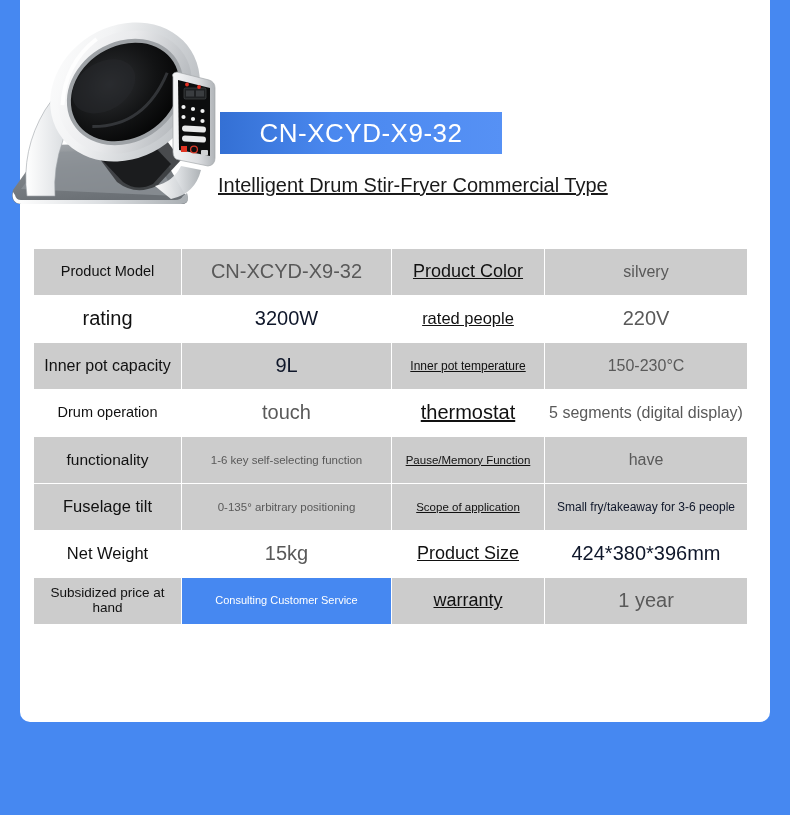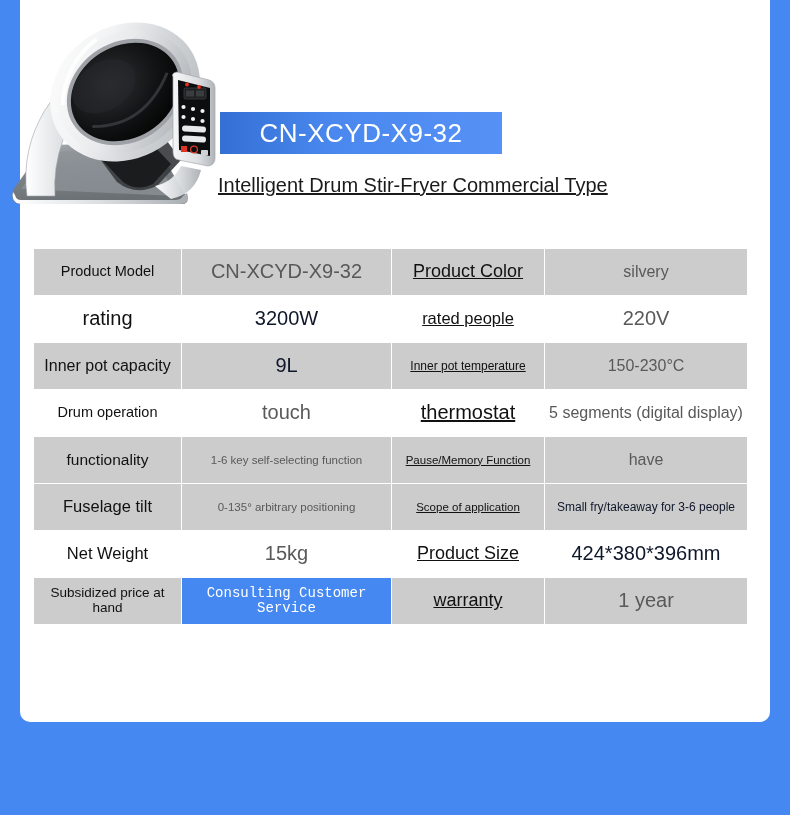--- a/index.html
+++ b/index.html
@@ -108,22 +108,21 @@
   .fs14 { font-size: 14.5px; }
   .fs15 { font-size: 15.5px; }
   .fs16 { font-size: 16.5px; }
   .fs17 { font-size: 18px; }
   .fs19 { font-size: 20px; }
   .fs21 { font-size: 16px; }
 
   td.cta {
     background: #4688f1 !important;
     color: #ffffff;
-    font-size: 14px;
-    font-family: Liberation Mono, monospace;
+    font-size: 11px;
   }
 </style>
 </head>
 <body>
 
 <div id="page">
 
   <div id="card"></div>
 
   <div id="product-photo">

